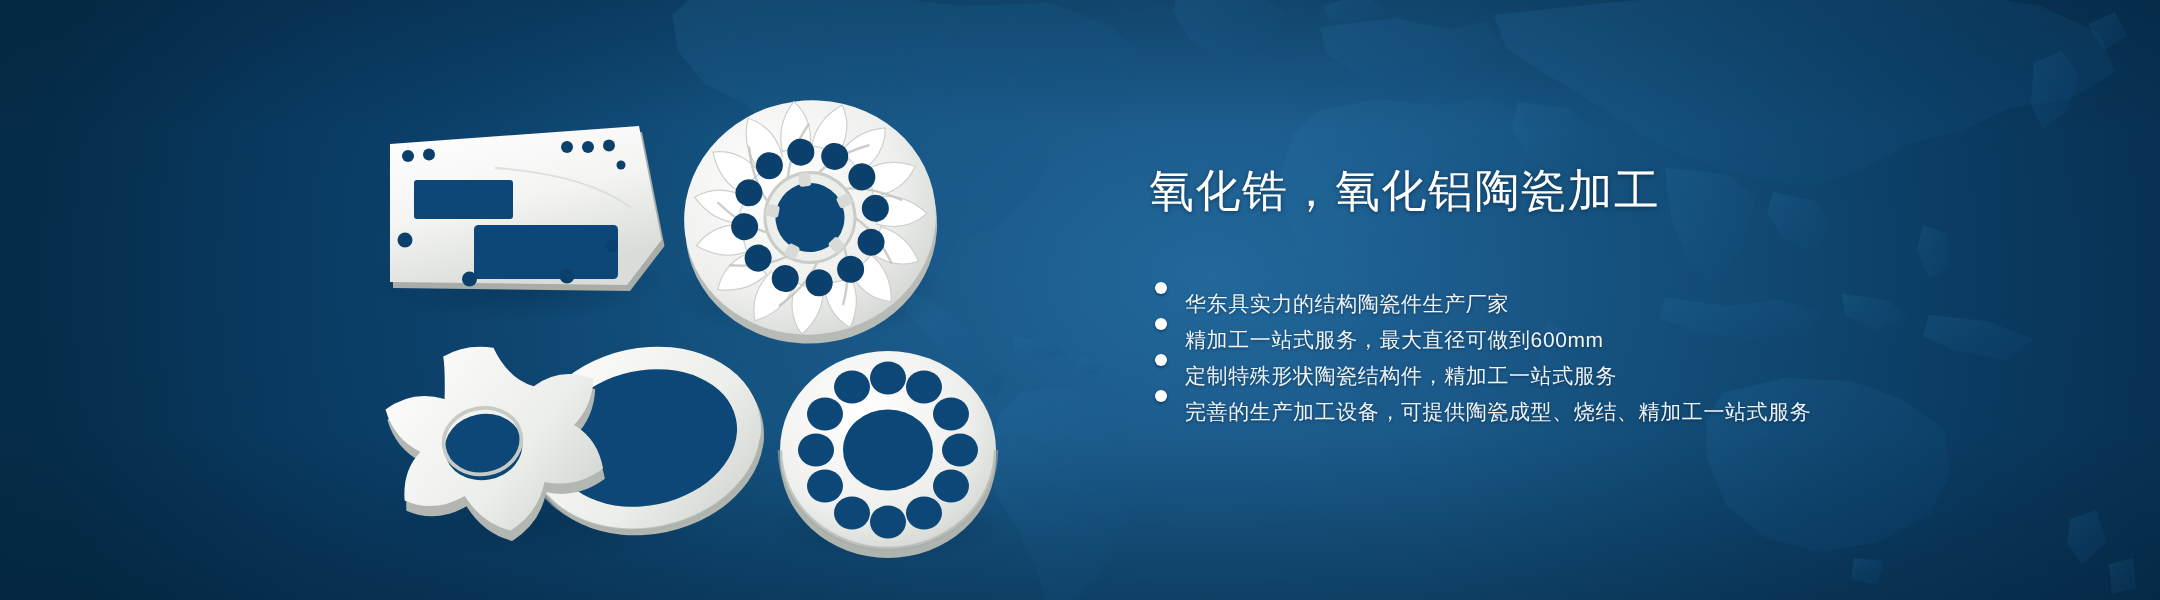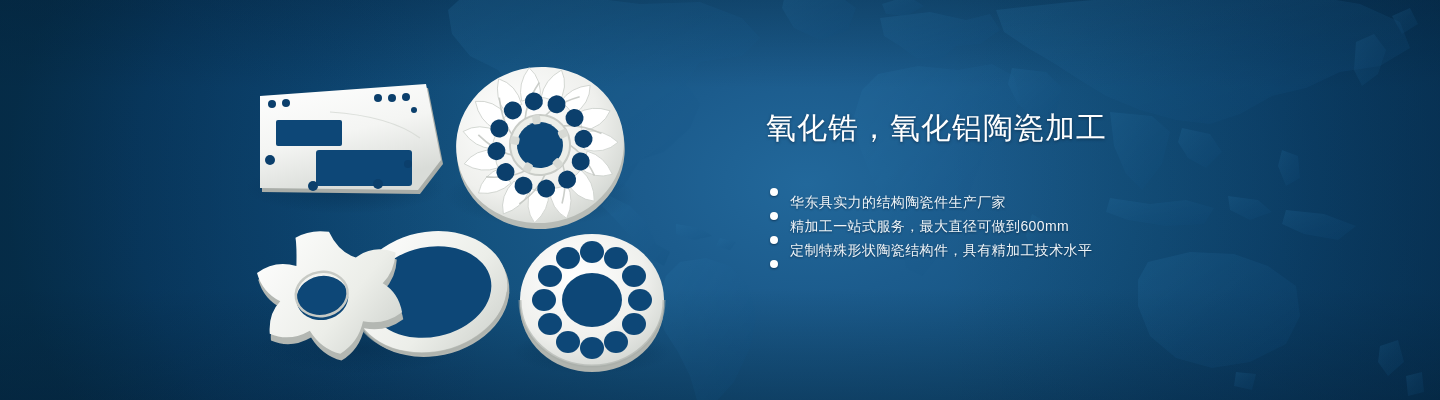--- a/index.html
+++ b/index.html
@@ -346,21 +346,22 @@
       <li class="bullet">
         <span class="dot"></span>
         <span class="bullet-text">华东具实力的结构陶瓷件生产厂家</span>
       </li>
       <li class="bullet">
         <span class="dot"></span>
         <span class="bullet-text">精加工一站式服务，最大直径可做到600mm</span>
       </li>
       <li class="bullet">
         <span class="dot"></span>
-        <span class="bullet-text">定制特殊形状陶瓷结构件，具有精加工技术水平</span>
+        <span class="bullet-text">定制特殊形状陶瓷结构件，精加工一站式服务</span>
       </li>
       <li class="bullet">
         <span class="dot"></span>
+        <span class="bullet-text">完善的生产加工设备，可提供陶瓷成型、烧结、精加工一站式服务</span>
       </li>
     </ul>
   </div>
 
 </div>
 
 </body></html>

